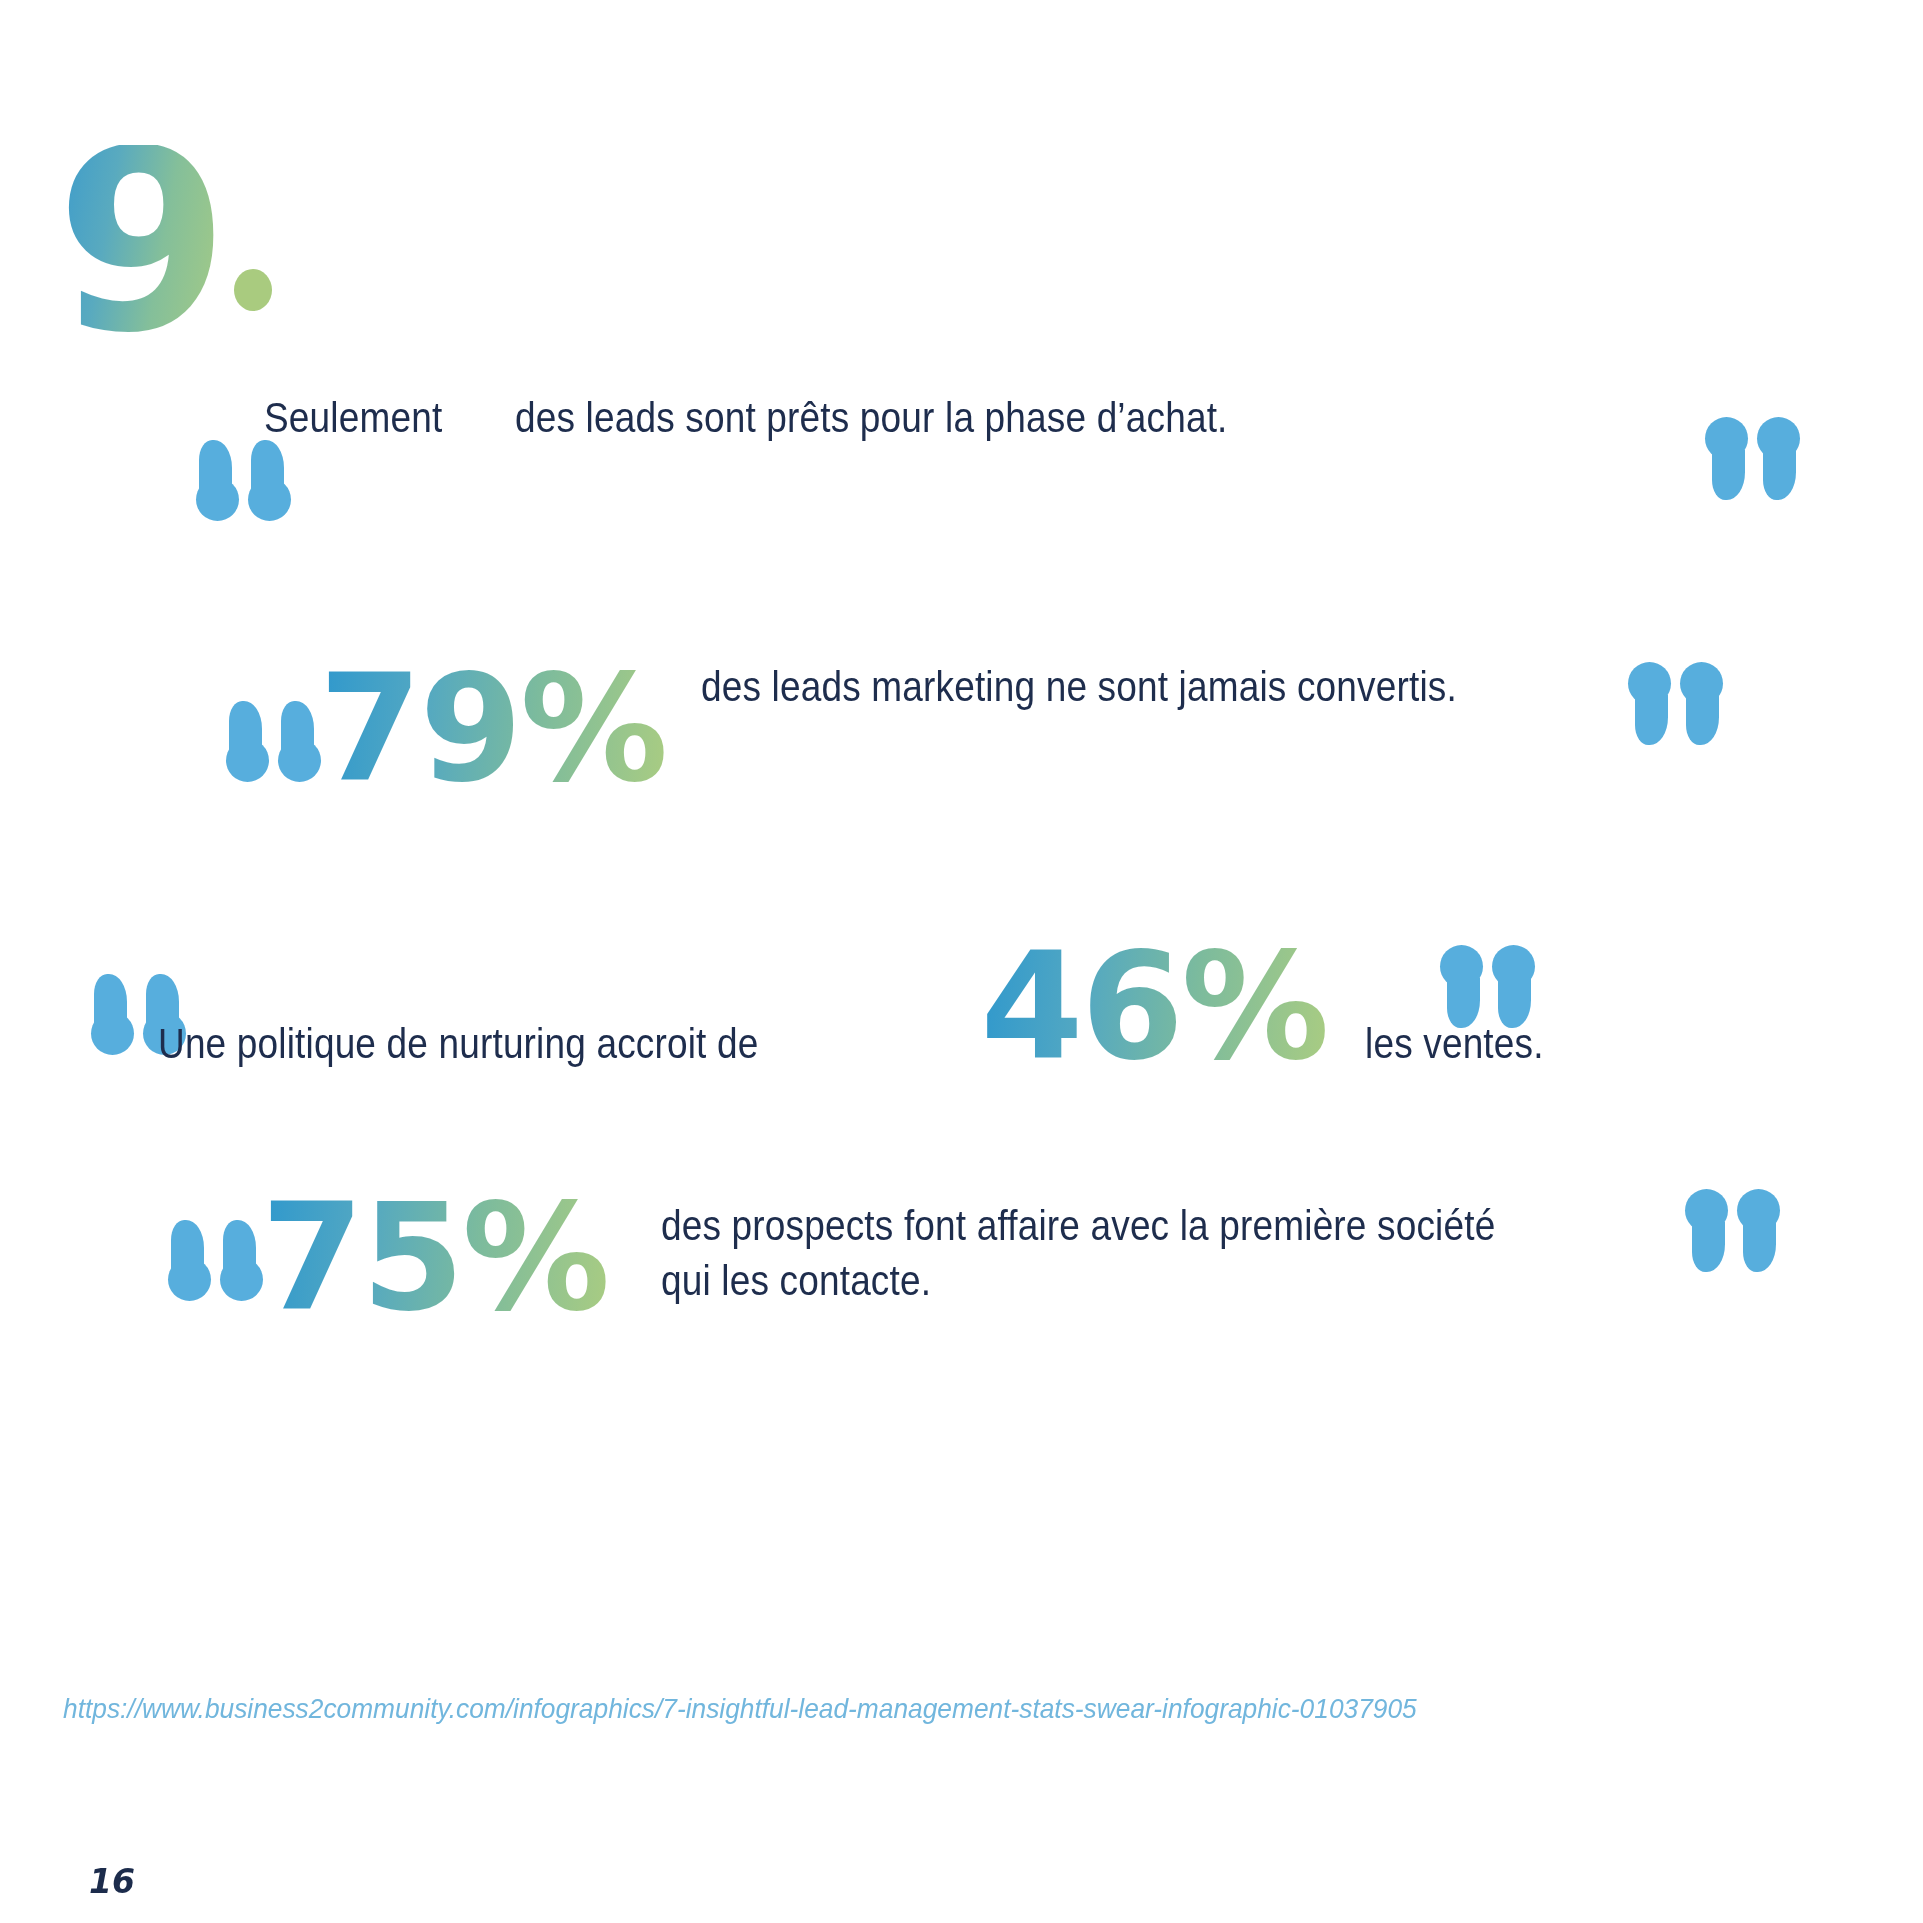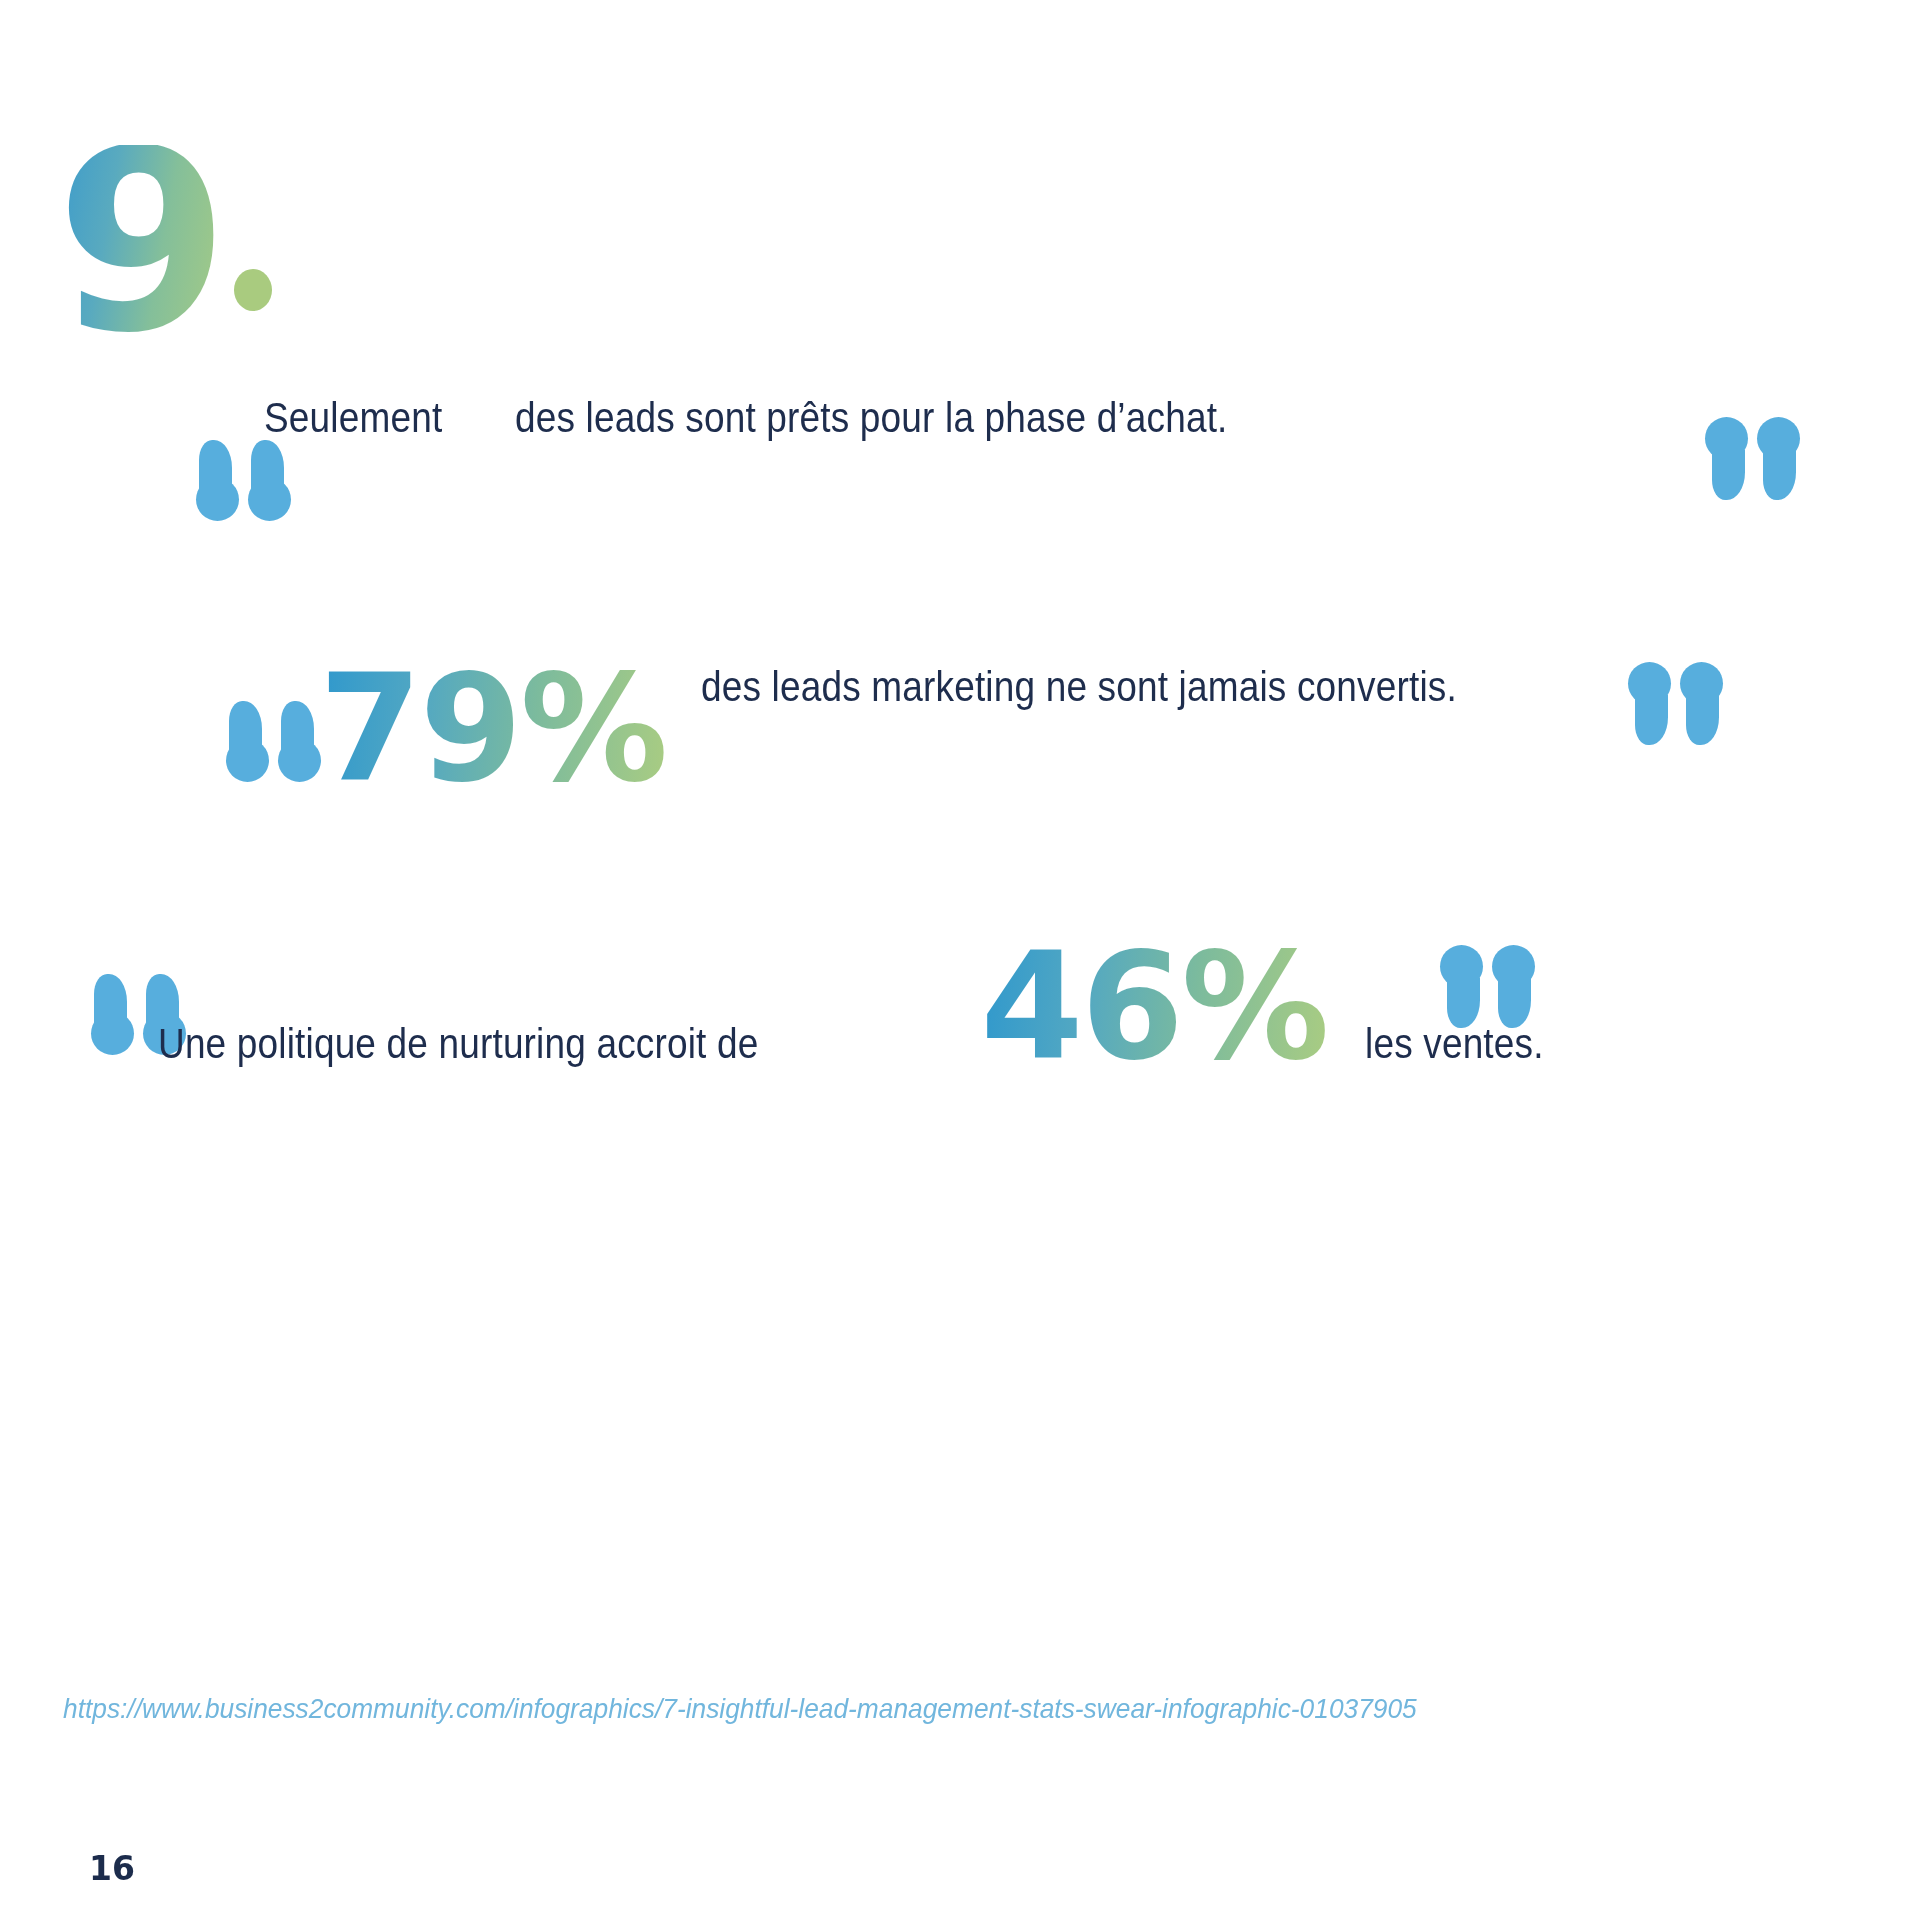--- a/index.html
+++ b/index.html
@@ -161,22 +161,23 @@
 
   .page-badge {
     position: absolute;
     left: 63px;
     top: 1826px;
     width: 98px;
     height: 98px;
     border-radius: 50%;
     background-image: linear-gradient(120deg, #3c9bcc 0%, #5fae b0 35%, #8cc394 65%, #a9cb7f 100%);
     display: flex;
-    align-items: flex-start;
+    align-items: flex-end;
     justify-content: center;
+    font-style: italic;
   }
   .page-badge-inner {
     width: 85px;
     height: 85px;
     border-radius: 50%;
     background: #ffffff;
     display: flex;
     align-items: center;
     justify-content: center;
     font-family: "DejaVu Sans", sans-serif;
@@ -248,20 +249,39 @@
         <span class="body-text" style="font-size:43px;padding-bottom:13.3px;margin-left:38px;width:332px">les ventes.</span>
       </div>
       <span class="qmark q-close" style="left:1440px;top:48px">
         <i class="bulb" style="left:0;top:0;width:43px;height:43px"></i>
         <i class="tail" style="left:6.6px;top:33px;width:33px;height:50px"></i>
         <i class="bulb" style="left:52px;top:0;width:43px;height:43px"></i>
         <i class="tail" style="left:58px;top:33px;width:33px;height:50px"></i>
       </span>
     </div>
 
+    <div class="stat-row" style="height:291px">
+      <span class="qmark q-open" style="left:168px;top:47px">
+        <i class="bulb" style="left:0;top:40px;width:43px;height:43px"></i>
+        <i class="tail" style="left:3.3px;top:1.7px;width:33px;height:50px"></i>
+        <i class="bulb" style="left:52px;top:40px;width:43px;height:43px"></i>
+        <i class="tail" style="left:55px;top:1.7px;width:33px;height:50px"></i>
+      </span>
+      <div class="stat-inner" style="left:261px;top:8.3px;align-items:flex-start">
+        <span class="pct" style="font-size:148px;line-height:1.08">75%</span>
+        <span class="body-text" style="font-size:43px;margin-left:53px;padding-top:18.3px;width:1246px;transform-origin:left top">des prospects font affaire avec la première société
+qui les contacte.</span>
+      </div>
+      <span class="qmark q-close" style="left:1685px;top:18.3px">
+        <i class="bulb" style="left:0;top:0;width:43px;height:43px"></i>
+        <i class="tail" style="left:6.6px;top:33px;width:33px;height:50px"></i>
+        <i class="bulb" style="left:52px;top:0;width:43px;height:43px"></i>
+        <i class="tail" style="left:58px;top:33px;width:33px;height:50px"></i>
+      </span>
+    </div>
 
 
   </div>
 
   <div class="source">
     <div class="source-url">https://www.business2community.com/infographics/7-insightful-lead-management-stats-swear-infographic-01037905</div>
   </div>
 
   <div class="page-badge">
     <div class="page-badge-inner">16</div>

